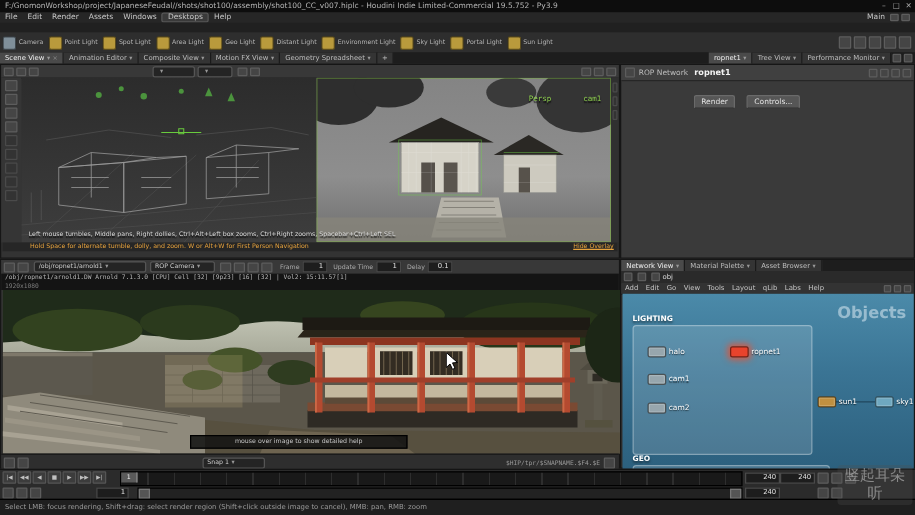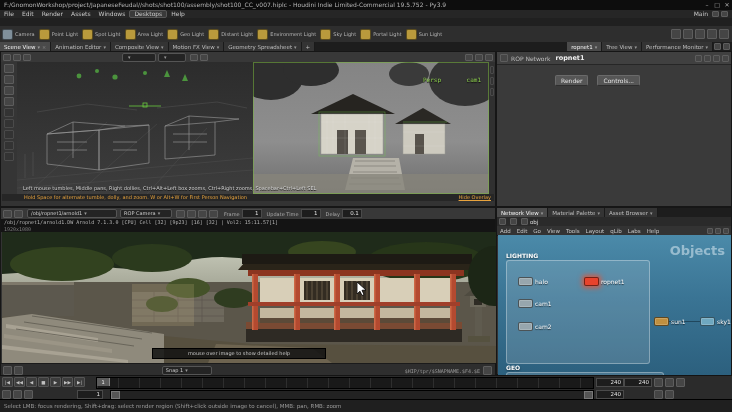--- a/index.html
+++ b/index.html
@@ -593,20 +593,21 @@
     </div>
     <span class="fld abs" style="left:596px;top:14px;width:22px;">240</span>
     <i class="icn abs" style="left:654px;top:14px;width:9px;height:9px;"></i>
     <i class="icn abs" style="left:665px;top:14px;width:9px;height:9px;"></i>
   </div>
 
   <div id="statusbar" class="abs">
     <span>Select    LMB: focus rendering,  Shift+drag: select render region (Shift+click outside image to cancel),  MMB: pan,  RMB: zoom</span>
   </div>
 
+  <div id="watermark">竖起耳朵听</div>
 
   <div id="cursor" class="abs">
     <svg width="12" height="14" viewBox="0 0 12 14">
       <polygon points="1,0 1,12 4,9.2 6,13.5 8,12.5 6,8.3 10,8" fill="#fff" stroke="#000" stroke-width="0.8"></polygon>
     </svg>
   </div>
 
 </div>
 
 </body></html>

